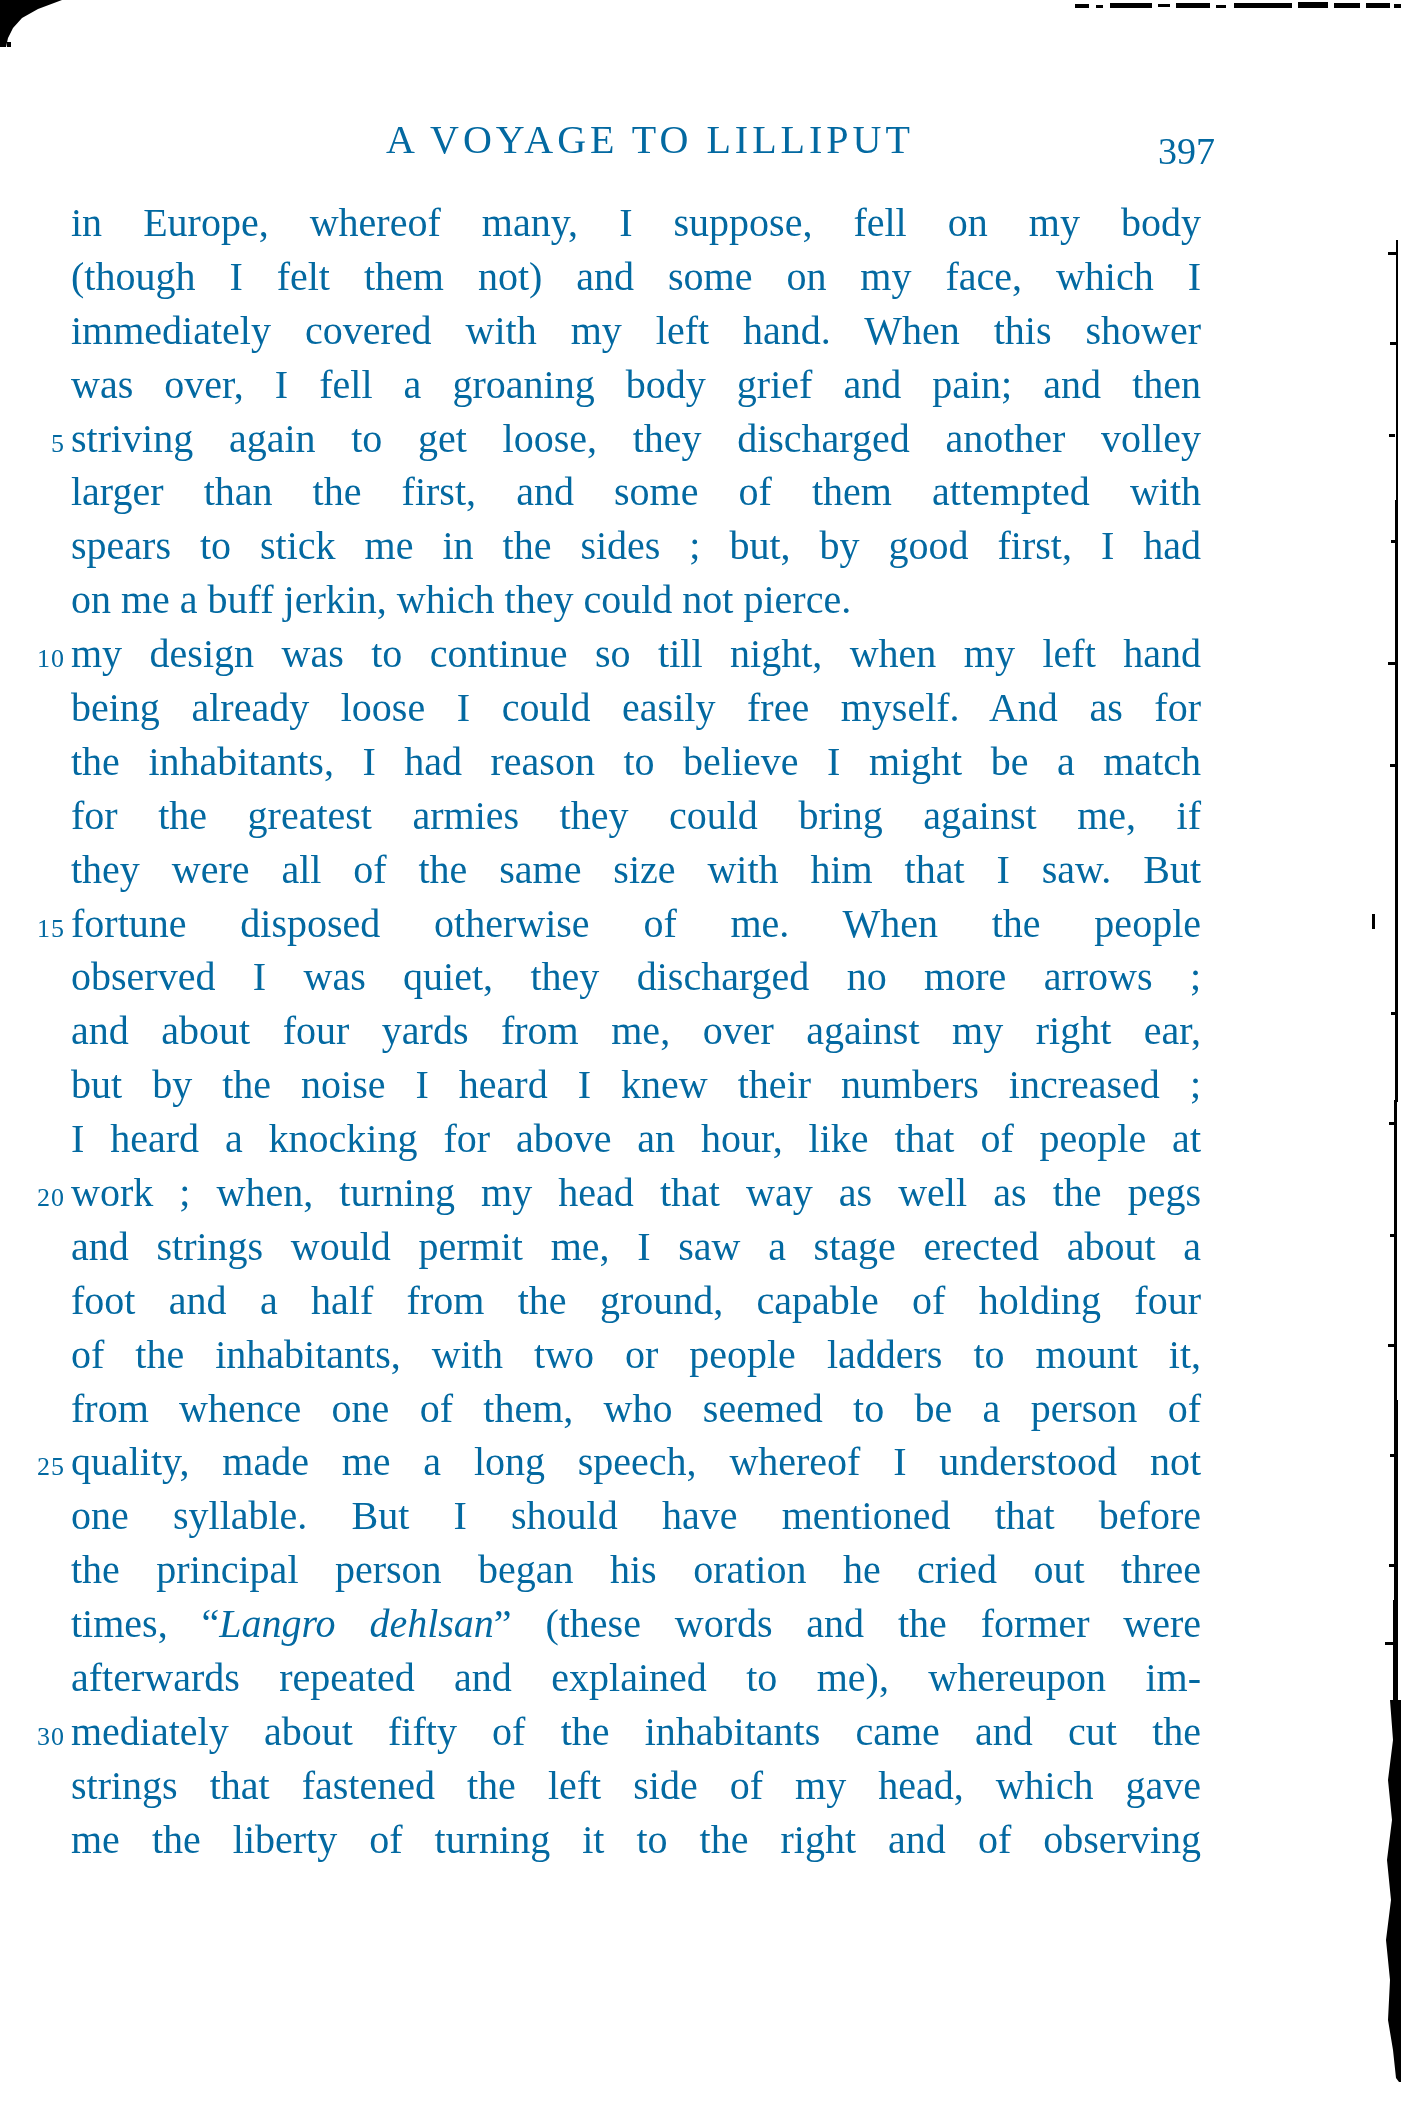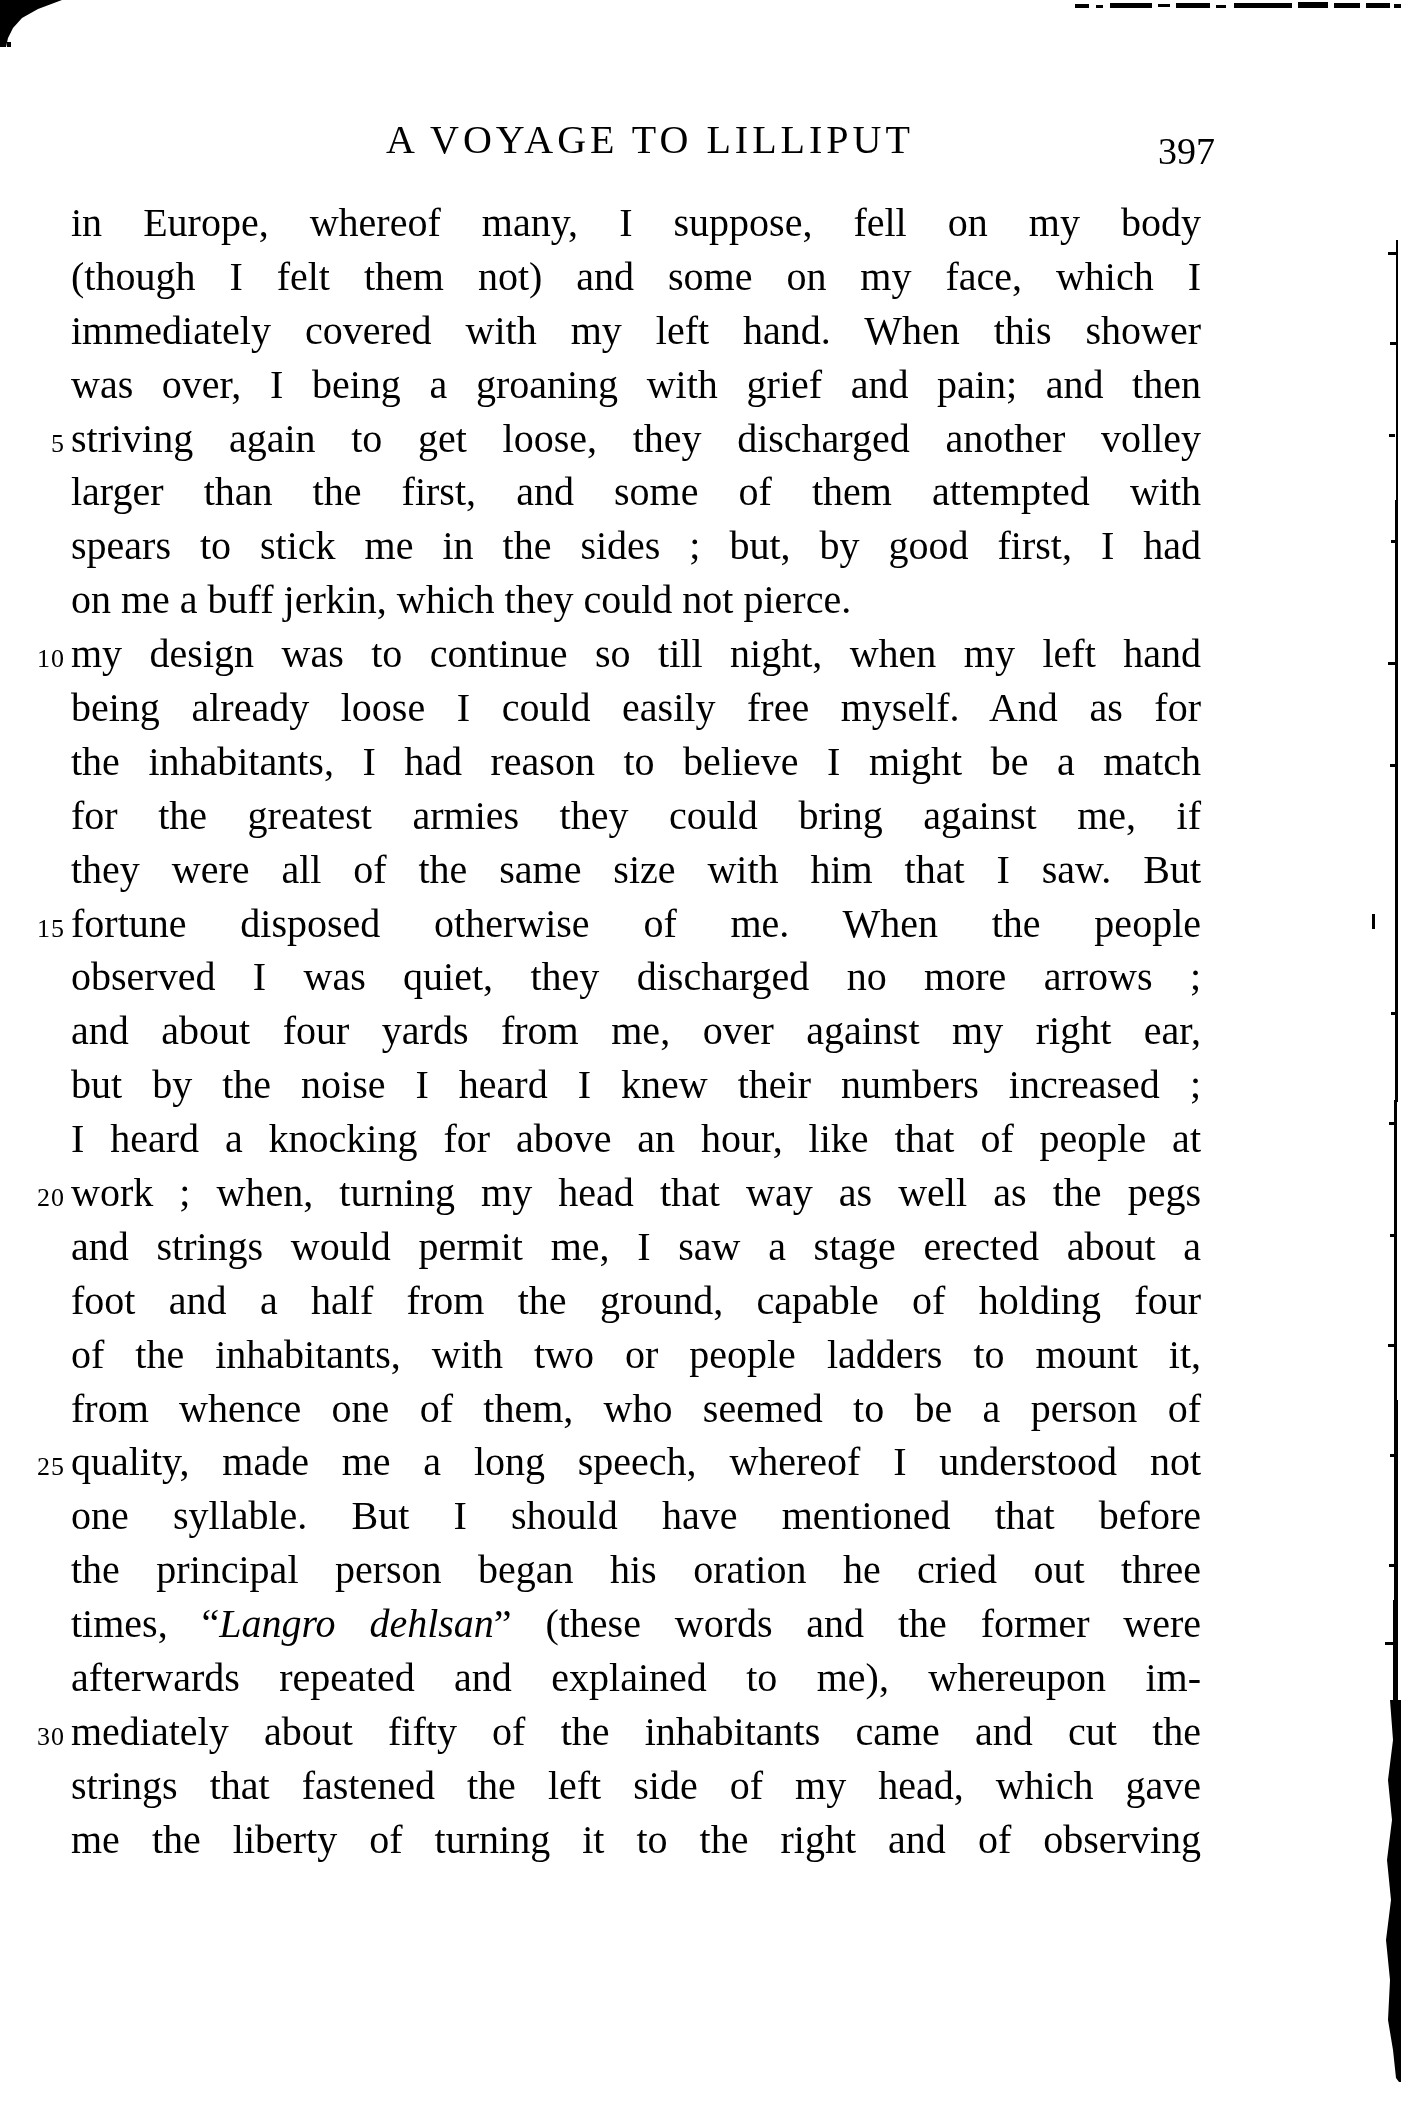--- a/index.html
+++ b/index.html
@@ -3,21 +3,21 @@
 <meta charset="utf-8">
 <style>
   html, body { margin: 0; padding: 0; background: #e8e8e8; }
   #page {
     position: relative;
     width: 1401px;
     height: 2127px;
     background: #ffffff;
     overflow: hidden;
     font-family: "Liberation Serif", "DejaVu Serif", serif;
-    color: #000000;
+    color: #0369a1;
   }
 
   
   .header {
     position: absolute;
     left: 85px;
     top: 118px;
     width: 1130px;
     height: 50px;
   }
@@ -83,21 +83,21 @@
 
   <div class="header">
     <span class="title">A VOYAGE TO LILLIPUT</span>
     <span class="pagenum">397</span>
   </div>
 
   <div class="text-block">
       <div class="line"><span>in Europe, whereof many, I suppose, fell on my body</span></div>
       <div class="line"><span>(though I felt them not) and some on my face, which I</span></div>
       <div class="line"><span>immediately covered with my left hand. When this shower</span></div>
-      <div class="line"><span>was over, I being a groaning with grief and pain; and then</span></div>
+      <div class="line"><span>was over, I fell a groaning body grief and pain; and then</span></div>
       <div class="line"><span class="lineno">5</span><span>striving again to get loose, they discharged another volley</span></div>
       <div class="line"><span>larger than the first, and some of them attempted with</span></div>
       <div class="line"><span>spears to stick me in the sides ; but, by good first, I had</span></div>
       <div class="line para-end"><span>on me a buff jerkin, which they could not pierce.</span></div>
       <div class="line"><span class="lineno">10</span><span>my design was to continue so till night, when my left hand</span></div>
       <div class="line"><span>being already loose I could easily free myself. And as for</span></div>
       <div class="line"><span>the inhabitants, I had reason to believe I might be a match</span></div>
       <div class="line"><span>for the greatest armies they could bring against me, if</span></div>
       <div class="line"><span>they were all of the same size with him that I saw. But</span></div>
       <div class="line"><span class="lineno">15</span><span>fortune disposed otherwise of me. When the people</span></div>

